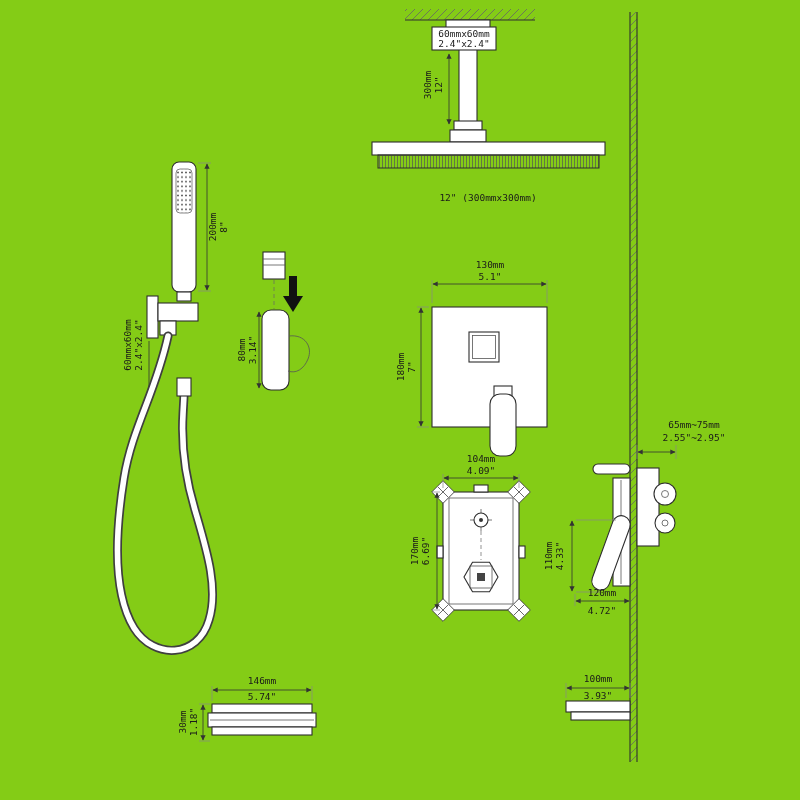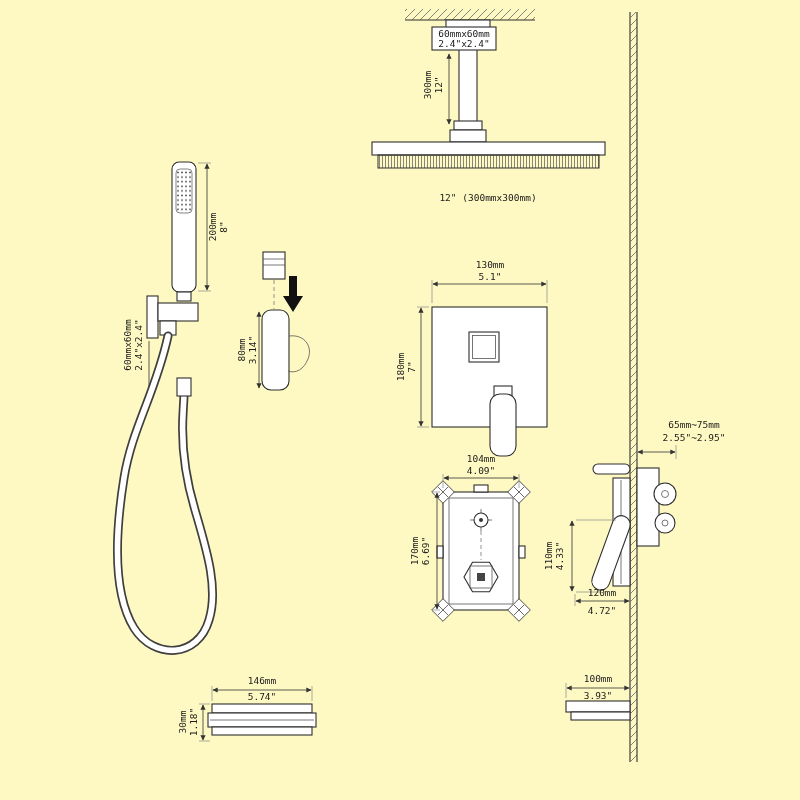--- a/index.html
+++ b/index.html
@@ -1,16 +1,16 @@
 <!DOCTYPE html>
 <html><head>
 <meta charset="utf-8">
 <style>
   html,body{margin:0;padding:0;background:#ffffff;}
-  .canvas{position:relative;width:800px;height:800px;background:#fef9c3;overflow:hidden;}
+  .canvas{position:relative;width:800px;height:800px;background:#84cc16;overflow:hidden;}
   svg text{font-family:"DejaVu Sans Mono","Liberation Mono",monospace;font-size:9.5px;fill:#1a1a1a;}
   .obj{fill:#ffffff;stroke:#2e2e2e;stroke-width:1.1;}
   .thin{fill:none;stroke:#555;stroke-width:0.8;}
   .dim{stroke:#333;stroke-width:0.8;}
   .ext{stroke:#888;stroke-width:0.7;}
   .dash{stroke:#666;stroke-width:0.7;stroke-dasharray:4 3;}
 </style>
 </head>
 <body>
 

